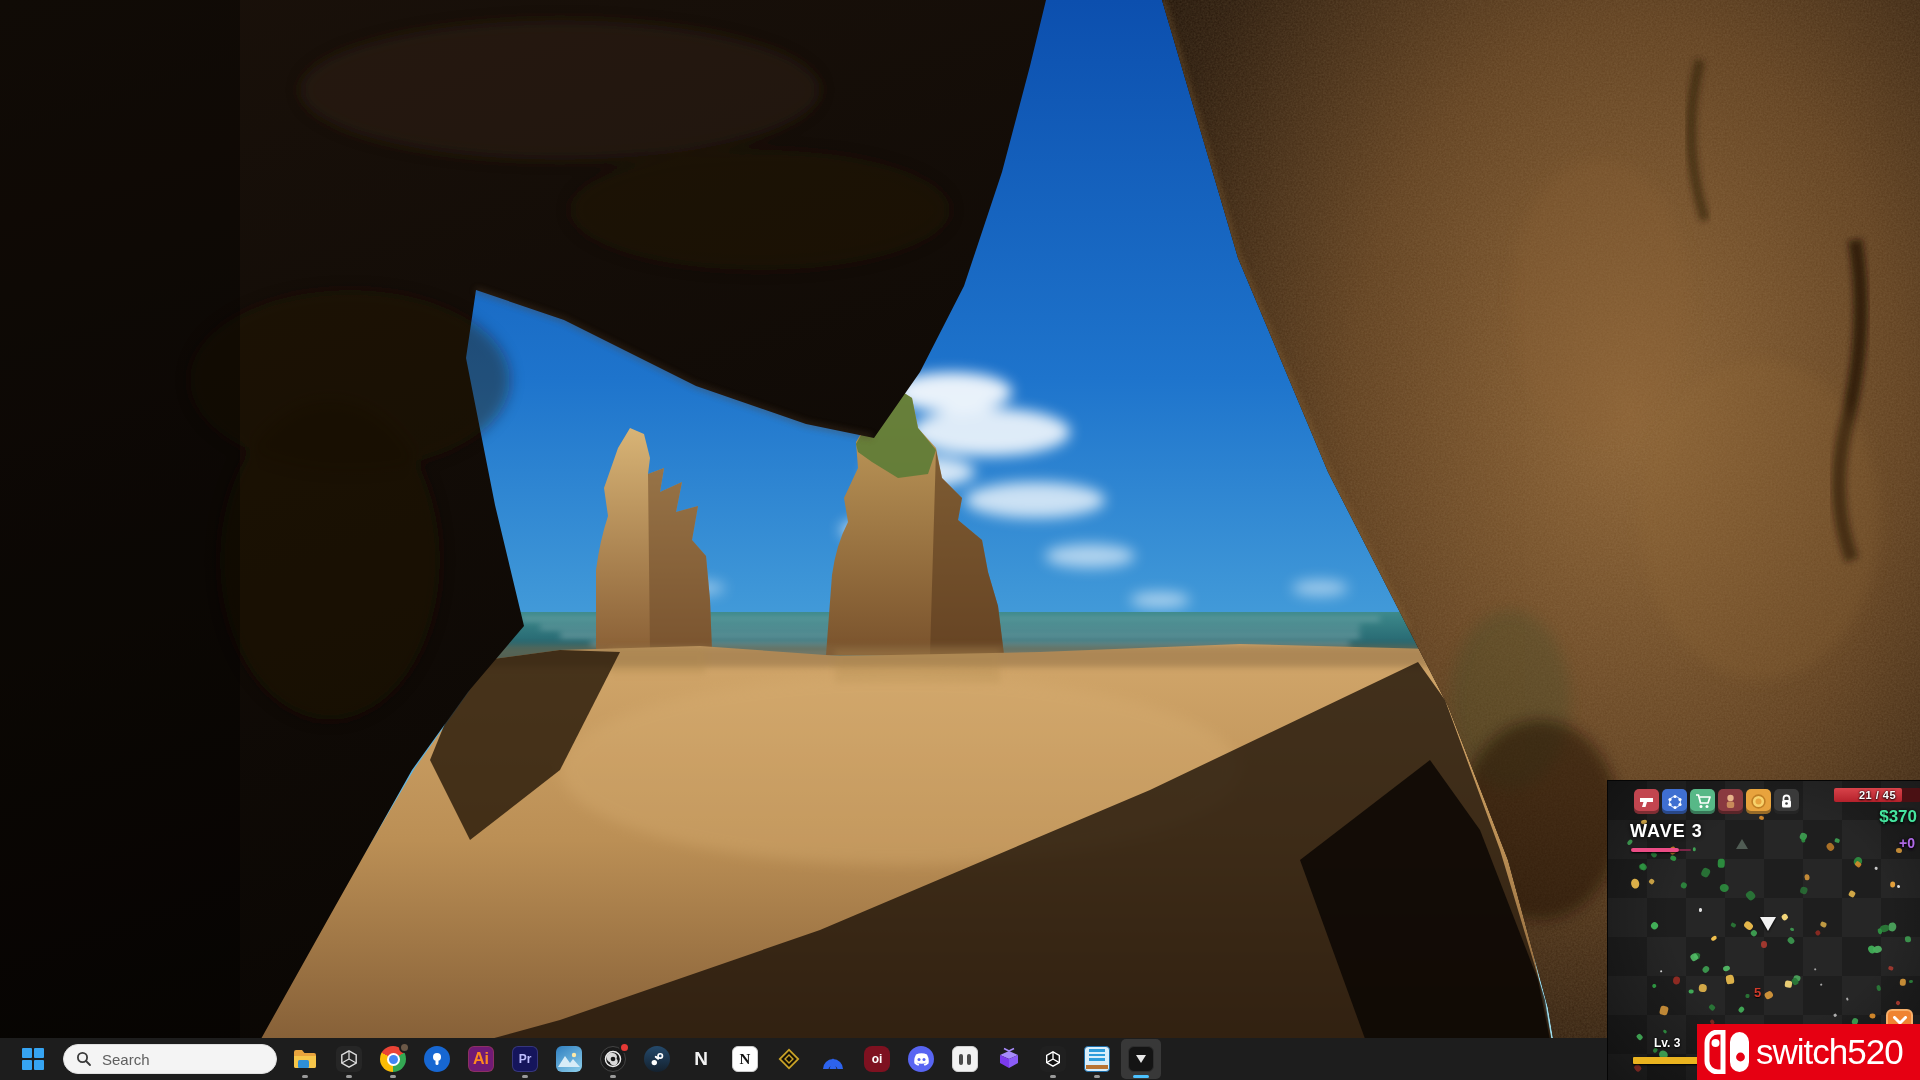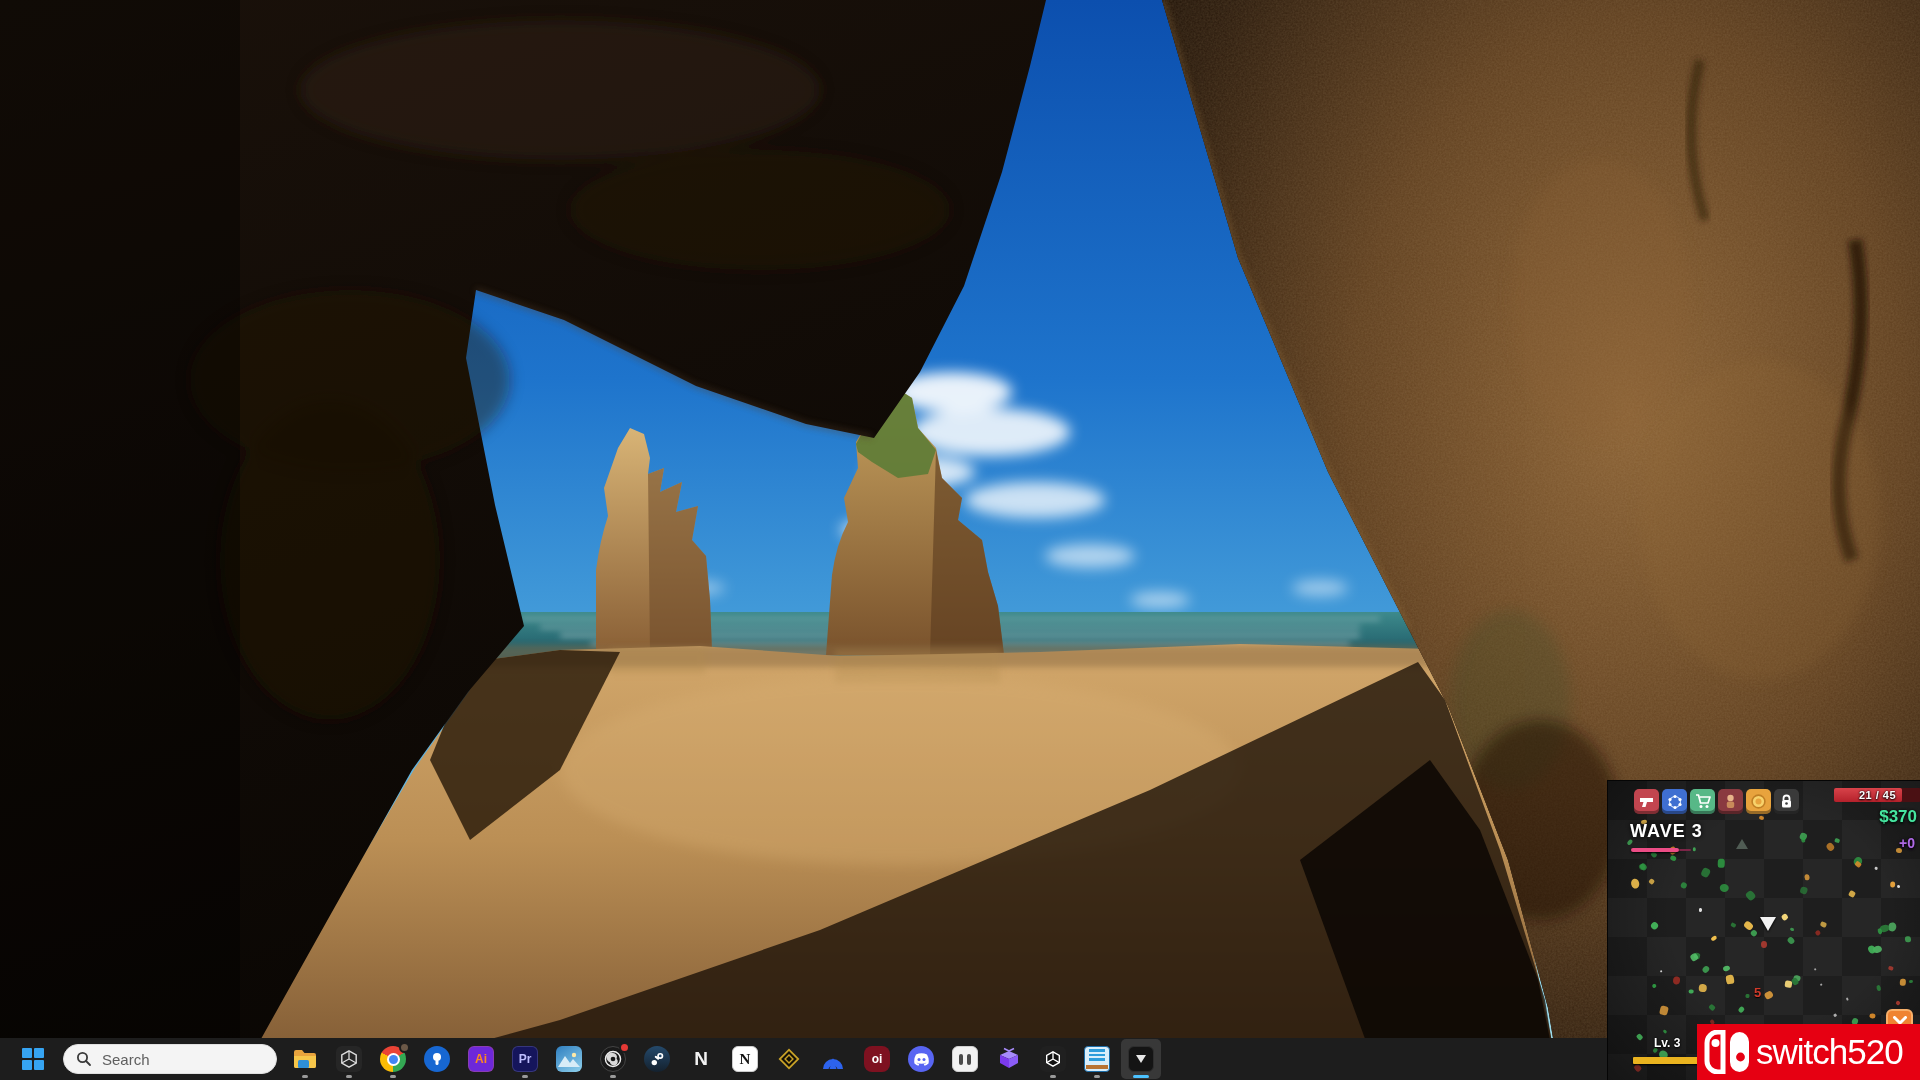--- a/index.html
+++ b/index.html
@@ -242,21 +242,21 @@
           </div>
           <div class="tile">
             <span class="appicon" style="border-radius:50%;background:#1767d2">
               <svg width="12" height="14" viewBox="0 0 12 14">
                 <circle cx="6" cy="5" r="4" fill="#fff"></circle>
                 <rect x="4.5" y="8" width="3" height="5" rx="1.5" fill="#fff"></rect>
               </svg>
             </span>
           </div>
           <div class="tile">
-            <span class="appicon" style="background:#6d28d9;color:#ff8a1e;font-size:12px;border:1px solid #ff8a1e33">Ai</span>
+            <span class="appicon" style="background:#701a75;color:#ff8a1e;font-size:16px;border:1px solid #ff8a1e33">Ai</span>
           </div>
           <div class="tile">
             <span class="appicon" style="background:#15155c;color:#bdbdff;font-size:12px;border:1px solid #bdbdff33">Pr</span>
             <span class="ind"></span>
           </div>
           <div class="tile">
             <span class="appicon" style="background:linear-gradient(145deg,#2f7fc0,#8fd0ec)">
               <svg width="22" height="16" viewBox="0 0 22 16">
                 <polygon points="0,16 7,5 12,12 15,8 22,16" fill="#d7ecf7"></polygon>
                 <circle cx="16" cy="4" r="2.2" fill="#fde9a8"></circle>

